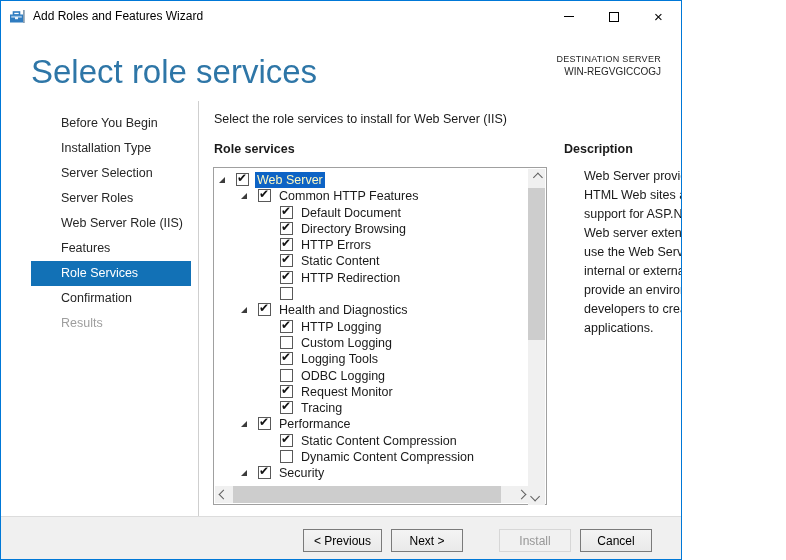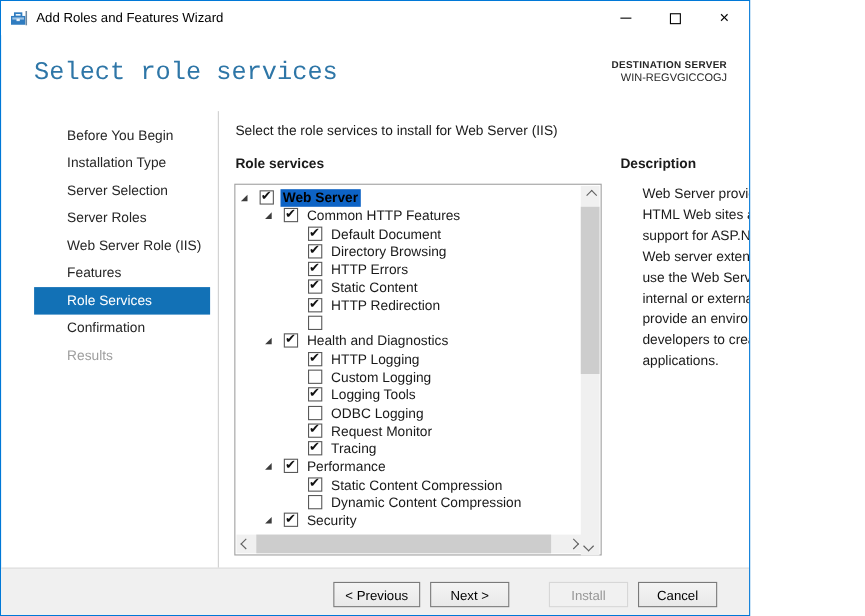--- a/index.html
+++ b/index.html
@@ -12,23 +12,23 @@
   .titlebar { position:absolute; left:0; top:0; width:100%; height:31px; background:#fff; }
   .app-icon { position:absolute; left:8px; top:7px; width:17px; height:17px; }
   .title-text { position:absolute; left:32px; top:8px; font-size:12px; color:#000; white-space:nowrap; }
   .win-btn { position:absolute; top:0; width:45px; height:31px; display:flex; align-items:center; justify-content:center; }
   .btn-min  { right:90px; } .btn-max { right:45px; } .btn-close { right:0; }
   .glyph-min { width:10px; height:0; border-top:1px solid #000; }
   .glyph-max { width:10px; height:10px; border:1px solid #000; }
   .glyph-close { font-size:15px; line-height:15px; color:#000; }
 
   
-  .page-title { position:absolute; left:30px; top:52px; font-size:23px; font-weight:300; color:#2e76a7;font-family:Liberation Mono, monospace; }
+  .page-title { position:absolute; left:30px; top:52px; font-size:33px; font-weight:300; color:#2e76a7; }
   .dest { position:absolute; right:20px; top:53px; text-align:right; color:#262626; }
-  .dest-label { font-size:9px; font-weight:700; letter-spacing:.3px;text-align:right; }
+  .dest-label { font-size:9px; font-weight:400; letter-spacing:.3px;text-align:right; }
   .dest-server { font-size:10px; margin-top:2px; }
 
   
   .sidebar { position:absolute; left:0; top:110px; width:197px; }
   .side-item { height:25px; line-height:25px; padding-left:60px; font-size:12.5px; color:#262626; cursor:default; white-space:nowrap; }
   .side-item.selected { margin-left:30px; width:160px; padding-left:30px; background:#1271b6; color:#fff; }
   .side-item.disabled { color:#9e9e9e; }
   .v-divider { position:absolute; left:197px; top:100px; width:1px; height:417px; background:#cfcfcf; }
 
   
@@ -37,21 +37,21 @@
 
   .tree-box { position:absolute; left:212px; top:166px; width:334px; height:338px;
               border:1px solid #a0a0a0; background:#fff; }
   .tree-rows { position:absolute; left:1px; top:1px; right:18px; bottom:18px; overflow:hidden; padding-top:3px; }
   .tree-row { position:relative; height:16.3px; }
   .tw-arrow { position:absolute; top:5px; width:0; height:0;
               border-bottom:6px solid #3c3c3c; border-left:6px solid transparent; }
   .tw-check { position:absolute; top:1px; width:13px; height:13px; border:1px solid #595959; background:#fff; }
   .tw-check .mark { position:absolute; left:0px; top:-3px; font-size:12px; font-weight:700; color:#111; font-family:"DejaVu Sans",sans-serif; }
   .tw-label { position:absolute; top:0; font-size:12.5px; line-height:16px; color:#1a1a1a; white-space:nowrap; padding:0 2px; }
-  .tw-label.selected { background:#0d63c5; color:#000000;font-weight:bold; }
+  .tw-label.selected { background:#0d63c5; color:#fef9c3; }
 
   
   .vscroll { position:absolute; top:1px; right:1px; width:17px; height:336px; background:#f0f0f0; }
   .hscroll { position:absolute; left:1px; bottom:1px; height:17px; width:315px; background:#f0f0f0; }
   .sb-btn { position:absolute; width:17px; height:17px; display:flex; align-items:center; justify-content:center; }
   .chev { width:7px; height:7px; border-top:1.2px solid #5f5f5f; border-right:1.2px solid #5f5f5f; }
   .chev-up { transform:rotate(-45deg) translate(1px,1px); }
   .chev-down { transform:rotate(135deg) translate(1px,1px); }
   .chev-left { transform:rotate(-135deg); }
   .chev-right { transform:rotate(45deg); }

